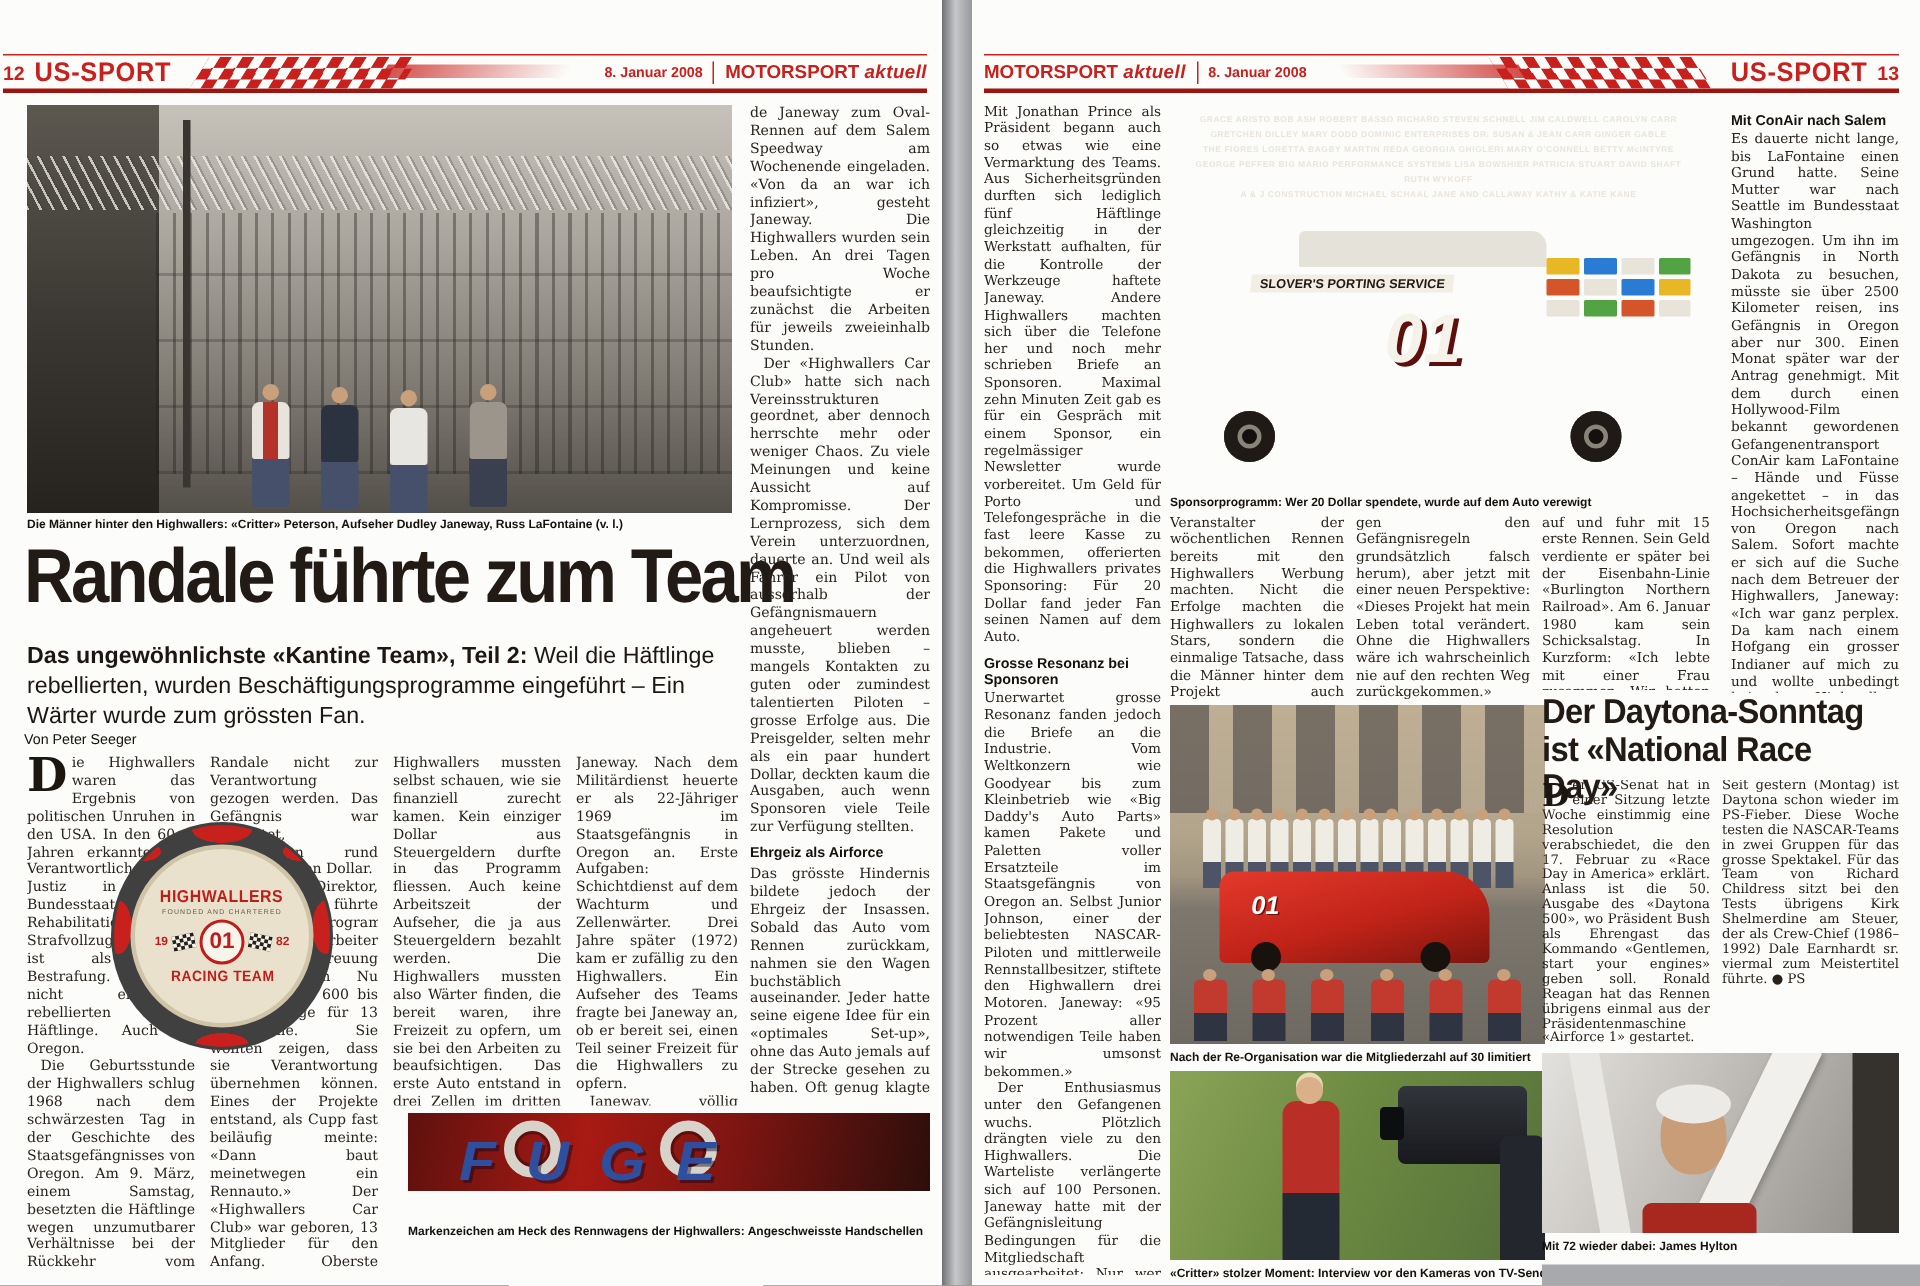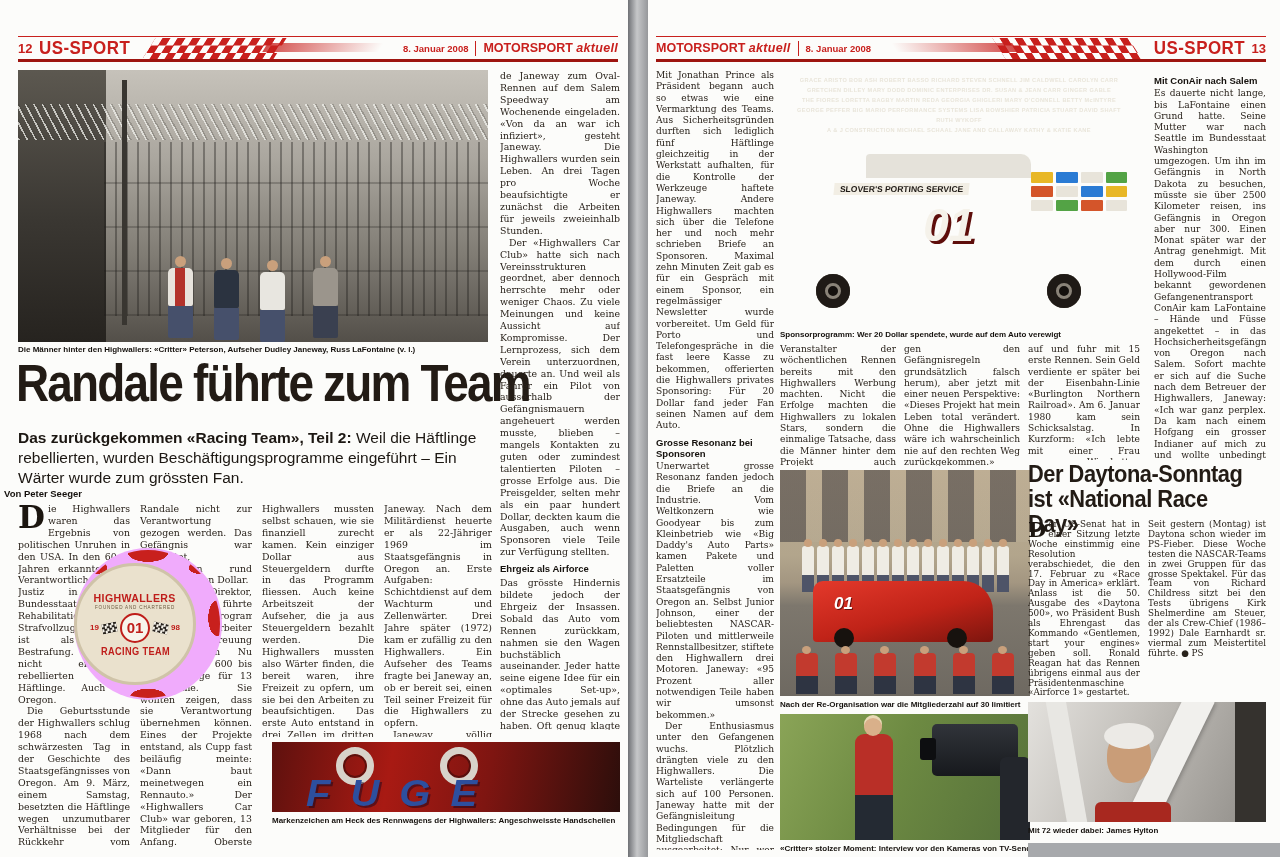--- a/index.html
+++ b/index.html
@@ -39,21 +39,21 @@
   .col p{margin:0}
   .col p + p{text-indent:9px}
   .col h4{font-family:"Liberation Sans",sans-serif;font-size:9.5px;color:#15110d;margin:5px 0 2px;text-align:left}
   .dc{float:left;font-weight:700;font-size:31px;line-height:26px;padding:1px 3px 0 0;color:#1c1610}
   .day .dc{font-size:21px;line-height:17px;padding-right:2px}
 
   .headline{position:absolute;left:16px;top:354px;font-size:51px;font-weight:900;color:#221b15;
     letter-spacing:-2px;transform:scaleX(.9);transform-origin:left;white-space:nowrap}
   .deck{position:absolute;left:18px;top:428px;width:470px;font-size:15.5px;line-height:20px;color:#1c1712}
   .deck .lead{font-weight:700}
-  .byline{position:absolute;left:4px;top:488px;font-size:9.5px;font-weight:700;color:#15110d}
+  .byline{position:absolute;left:16px;top:488px;font-size:9.5px;font-weight:400;color:#15110d}
   .cap{position:absolute;font-size:8px;font-weight:700;color:#15110d;font-family:"Liberation Sans",sans-serif;white-space:nowrap}
 
   .dayhead{position:absolute;left:380px;top:462px;width:240px;font-size:23px;line-height:25px;
     font-weight:900;color:#221b15;letter-spacing:-.5px;transform:scaleX(.95);transform-origin:left}
   .day{font-size:8.8px !important;line-height:9.9px !important}
 
   
   .ph{position:absolute;overflow:hidden}
   
   #prison{background:linear-gradient(180deg,#c6c2ba 0%,#aba79f 32%,#807c74 68%,#534f49 100%)}
@@ -117,22 +117,22 @@
   #tvph .oper{position:absolute;right:0;top:34%;width:30px;height:66%;background:#23262c;border-radius:6px 6px 0 0}
   
   #hyl{background:linear-gradient(115deg,#e3e1dd 0%,#c4c1bc 40%,#8f8c87 100%)}
   #hyl .bar1{position:absolute;left:52%;top:-12%;width:30px;height:130%;background:#f1f0ed;transform:rotate(26deg);box-shadow:2px 0 4px rgba(0,0,0,.25)}
   #hyl .bar2{position:absolute;left:12%;top:-10%;width:20px;height:125%;background:#e8e7e3;transform:rotate(-10deg)}
   #hyl .dk{position:absolute;right:0;top:0;width:13%;height:100%;background:#35322e}
   #hyl .hface{position:absolute;left:33%;top:24%;width:44px;height:52px;border-radius:46%;background:#c99d78}
   #hyl .hface::before{content:"";position:absolute;top:-8px;left:-3px;width:50px;height:26px;border-radius:50%;background:#eceae6}
   #hyl .hsuit{position:absolute;left:28%;bottom:0;width:76px;height:20px;background:#a8281f;border-radius:6px 6px 0 0}
   
-  .badge{position:absolute;left:74px;top:548px;width:148px;height:152px;border-radius:50%;background:#f0abfc;
-    display:flex;align-items:center;}
+  .badge{position:absolute;left:74px;top:548px;width:148px;height:152px;border-radius:50%;background:#404040;
+    display:flex;align-items:center;justify-content:center}
   .flames{position:absolute;inset:2px;border-radius:50%;background:
     radial-gradient(ellipse 36px 16px at 50% 2%,#c8201d 55%,transparent 56%),
     radial-gradient(ellipse 16px 32px at 2% 46%,#c8201d 55%,transparent 56%),
     radial-gradient(ellipse 16px 32px at 98% 46%,#c8201d 55%,transparent 56%),
     radial-gradient(ellipse 32px 14px at 50% 99%,#c8201d 55%,transparent 56%),
     radial-gradient(ellipse 20px 11px at 14% 12%,#c8201d 55%,transparent 56%),
     radial-gradient(ellipse 20px 11px at 86% 12%,#c8201d 55%,transparent 56%)}
   .bcirc{position:relative;width:122px;height:122px;border-radius:50%;background:#eae1cd;border:3px solid #cfc3a8;
     display:flex;flex-direction:column;align-items:center;justify-content:center;gap:1px;text-align:center}
   .btop,.bbot{color:#bf1d1a;font-weight:900;font-size:11.5px;letter-spacing:.4px;transform:scaleX(.92)}
@@ -143,21 +143,21 @@
   .mf{width:15px;height:10px;background:conic-gradient(#26211c 0 90deg,#f5f2ea 90deg 180deg,#26211c 180deg 270deg,#f5f2ea 270deg);background-size:5px 5px}
   .mf.l{transform:rotate(-12deg)} .mf.r{transform:rotate(12deg)}
   .bnum{width:30px;height:30px;border-radius:50%;background:#f7f4ec;border:2px solid #bf1d1a;color:#bf1d1a;
     font-weight:900;font-size:15px;display:flex;align-items:center;justify-content:center}
 </style>
 </head>
 <body>
 
 <div class="page" id="pageL">
 
-  <div class="hdr" style="left:18px;right:10px">
+  <div class="hdr" style="left:2px;right:10px">
     <span class="pagenum">12</span>
     <span class="section">US-SPORT</span>
     <span class="flagwrap l">
         <span class="flag"></span>
         <span class="smear"></span>
       </span>
     <span class="datetxt">8. Januar 2008</span>
     <span class="vd"></span>
     <span class="brand"><span>MOTORSPORT</span> <i>aktuell</i></span>
   </div>
@@ -184,21 +184,21 @@
       </div>
     <div class="man" style="left:295px;height:78px">
         <div class="head"></div>
         <div class="tor" style="background:#9b958c"></div>
         <div class="leg" style="background:#3a4050"></div>
       </div>
   </div>
   <div class="cap" style="left:18px;top:345px">Die Männer hinter den Highwallers: «Critter» Peterson, Aufseher Dudley Janeway, Russ LaFontaine (v. l.)</div>
 
   <div class="headline">Randale führte zum Team</div>
-  <div class="deck"><span class="lead">Das zurückgekommen «Racing Team», Teil 2:</span><span> Weil die Häftlinge rebellierten, wurden Beschäftigungsprogramme eingeführt – Ein Wärter wurde zum grössten Fan.</span></div>
+  <div class="deck"><span class="lead">Das ungewöhnlichste «Kantine Team», Teil 2:</span><span> Weil die Häftlinge rebellierten, wurden Beschäftigungsprogramme eingeführt – Ein Wärter wurde zum grössten Fan.</span></div>
   <div class="byline">Von Peter Seeger</div>
 
   <div class="col" style="left:18px;top:503px;width:112px;height:344px">
       <p><span class="dc">D</span>ie Highwallers waren das Ergebnis von politischen Unruhen in den USA. In den 60er-Jahren erkannten die Verantwortlichen der Justiz in vielen Bundesstaaten, dass Rehabilitation im Strafvollzug wichtiger ist als reine Bestrafung. Wo sie es nicht erkannten, rebellierten die Häftlinge. Auch in Oregon.</p>
       <p>Die Geburtsstunde der Highwallers schlug 1968 nach dem schwärzesten Tag in der Geschichte des Staatsgefängnisses von Oregon. Am 9. März, einem Samstag, besetzten die Häftlinge wegen unzumutbarer Verhältnisse bei der Rückkehr vom Hofgang im Handumdrehen die Zentrale des Gefängnisses, legten Feuer in den Lagerräumen, Küche und Kantine, verwüsteten die Krankenstation und die Zellenblöcke und nahmen vier Wärter als Geiseln. Nach 18 Stunden gaben sie den Widerstand auf und entliessen die Geiseln unverletzt: Der Gouverneur hatte versprochen, dass der Direktor der Anstalt gefeuert wird und die Häftlinge für die</p>
     </div>
   <div class="col" style="left:140px;top:503px;width:112px;height:344px">
       <p>Randale nicht zur Verantwortung gezogen werden. Das Gefängnis war verwüstet, Sachschaden rund sechs Millionen Dollar.</p>
       <p>Der neue Direktor, Hoyt Cupp, führte Beschäftigungsprogramme ein. Acht Mitarbeiter wurden zur Betreuung abgestellt. Im Nu meldeten sich 600 bis 700 Häftlinge für 13 Programme. Sie wollten zeigen, dass sie Verantwortung übernehmen können. Eines der Projekte entstand, als Cupp fast beiläufig meinte: «Dann baut meinetwegen ein Rennauto.» Der «Highwallers Car Club» war geboren, 13 Mitglieder für den Anfang. Oberste Bedingung der Gefängnisleitung: Die</p>
     </div>
@@ -219,27 +219,27 @@
   <div class="badge">
     <div class="flames"></div>
     <div class="bcirc">
       <div class="btop">HIGHWALLERS</div>
       <div class="bfound">FOUNDED AND CHARTERED</div>
       <div class="bmid">
         <span class="byr">19</span>
         <span class="mf l"></span>
         <span class="bnum">01</span>
         <span class="mf r"></span>
-        <span class="byr">98</span>
+        <span class="byr">82</span>
       </div>
       <div class="bbot">RACING TEAM</div>
     </div>
   </div>
 
-  <div class="ph" id="cuffs" style="left:272px;top:742px;width:348px;height:70px">
+  <div class="ph" id="cuffs" style="left:272px;top:742px;width:348px;height:52px">
     <div class="ring" style="left:64px"></div>
     <div class="ring" style="left:168px"></div>
     <div class="fuge">FUGE</div>
   </div>
   <div class="cap" style="left:272px;top:816px">Markenzeichen am Heck des Rennwagens der Highwallers: Angeschweisste Handschellen</div>
 </div>
 
 <div class="gutter"></div>
 
 <div class="page" id="pageR">

